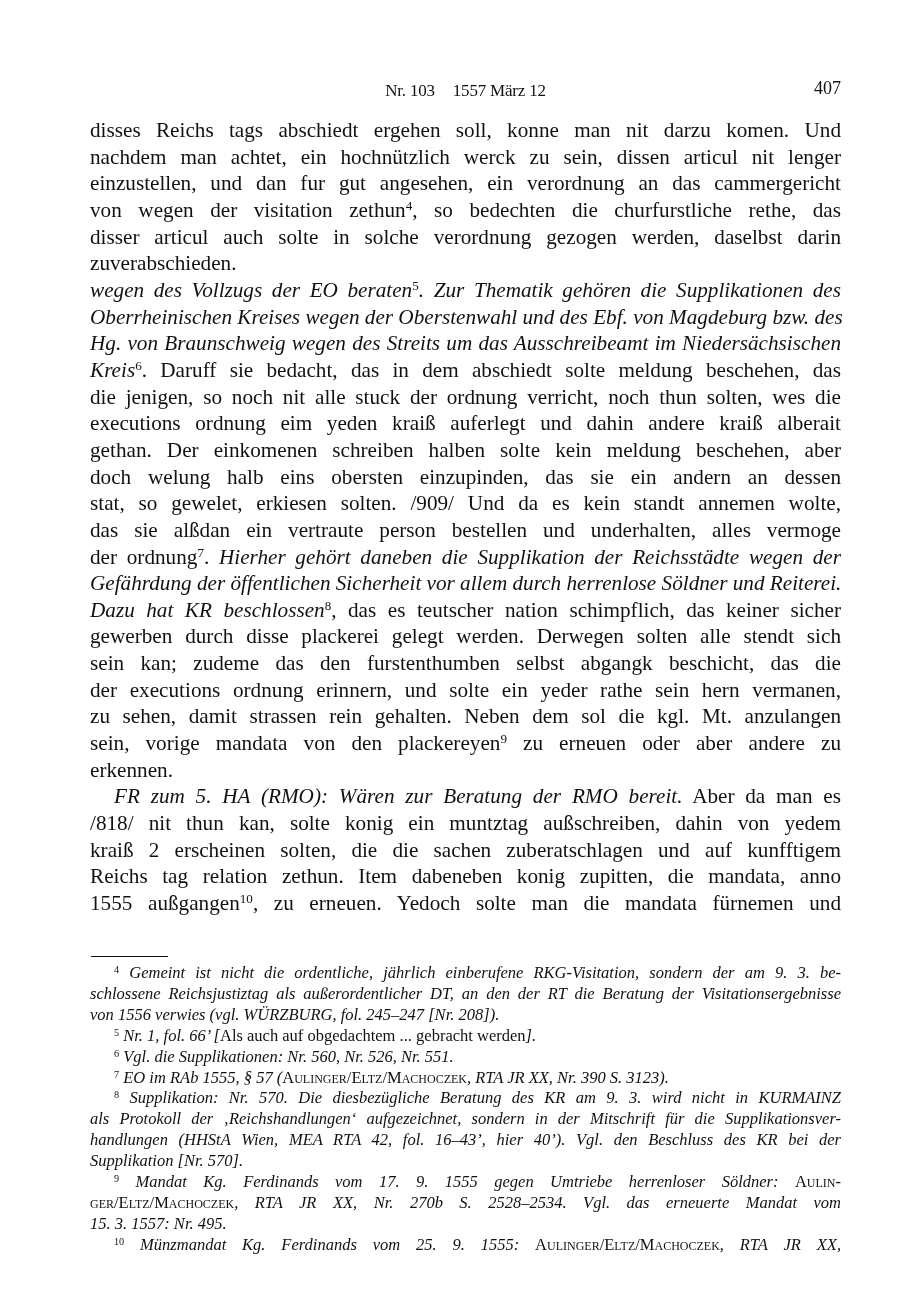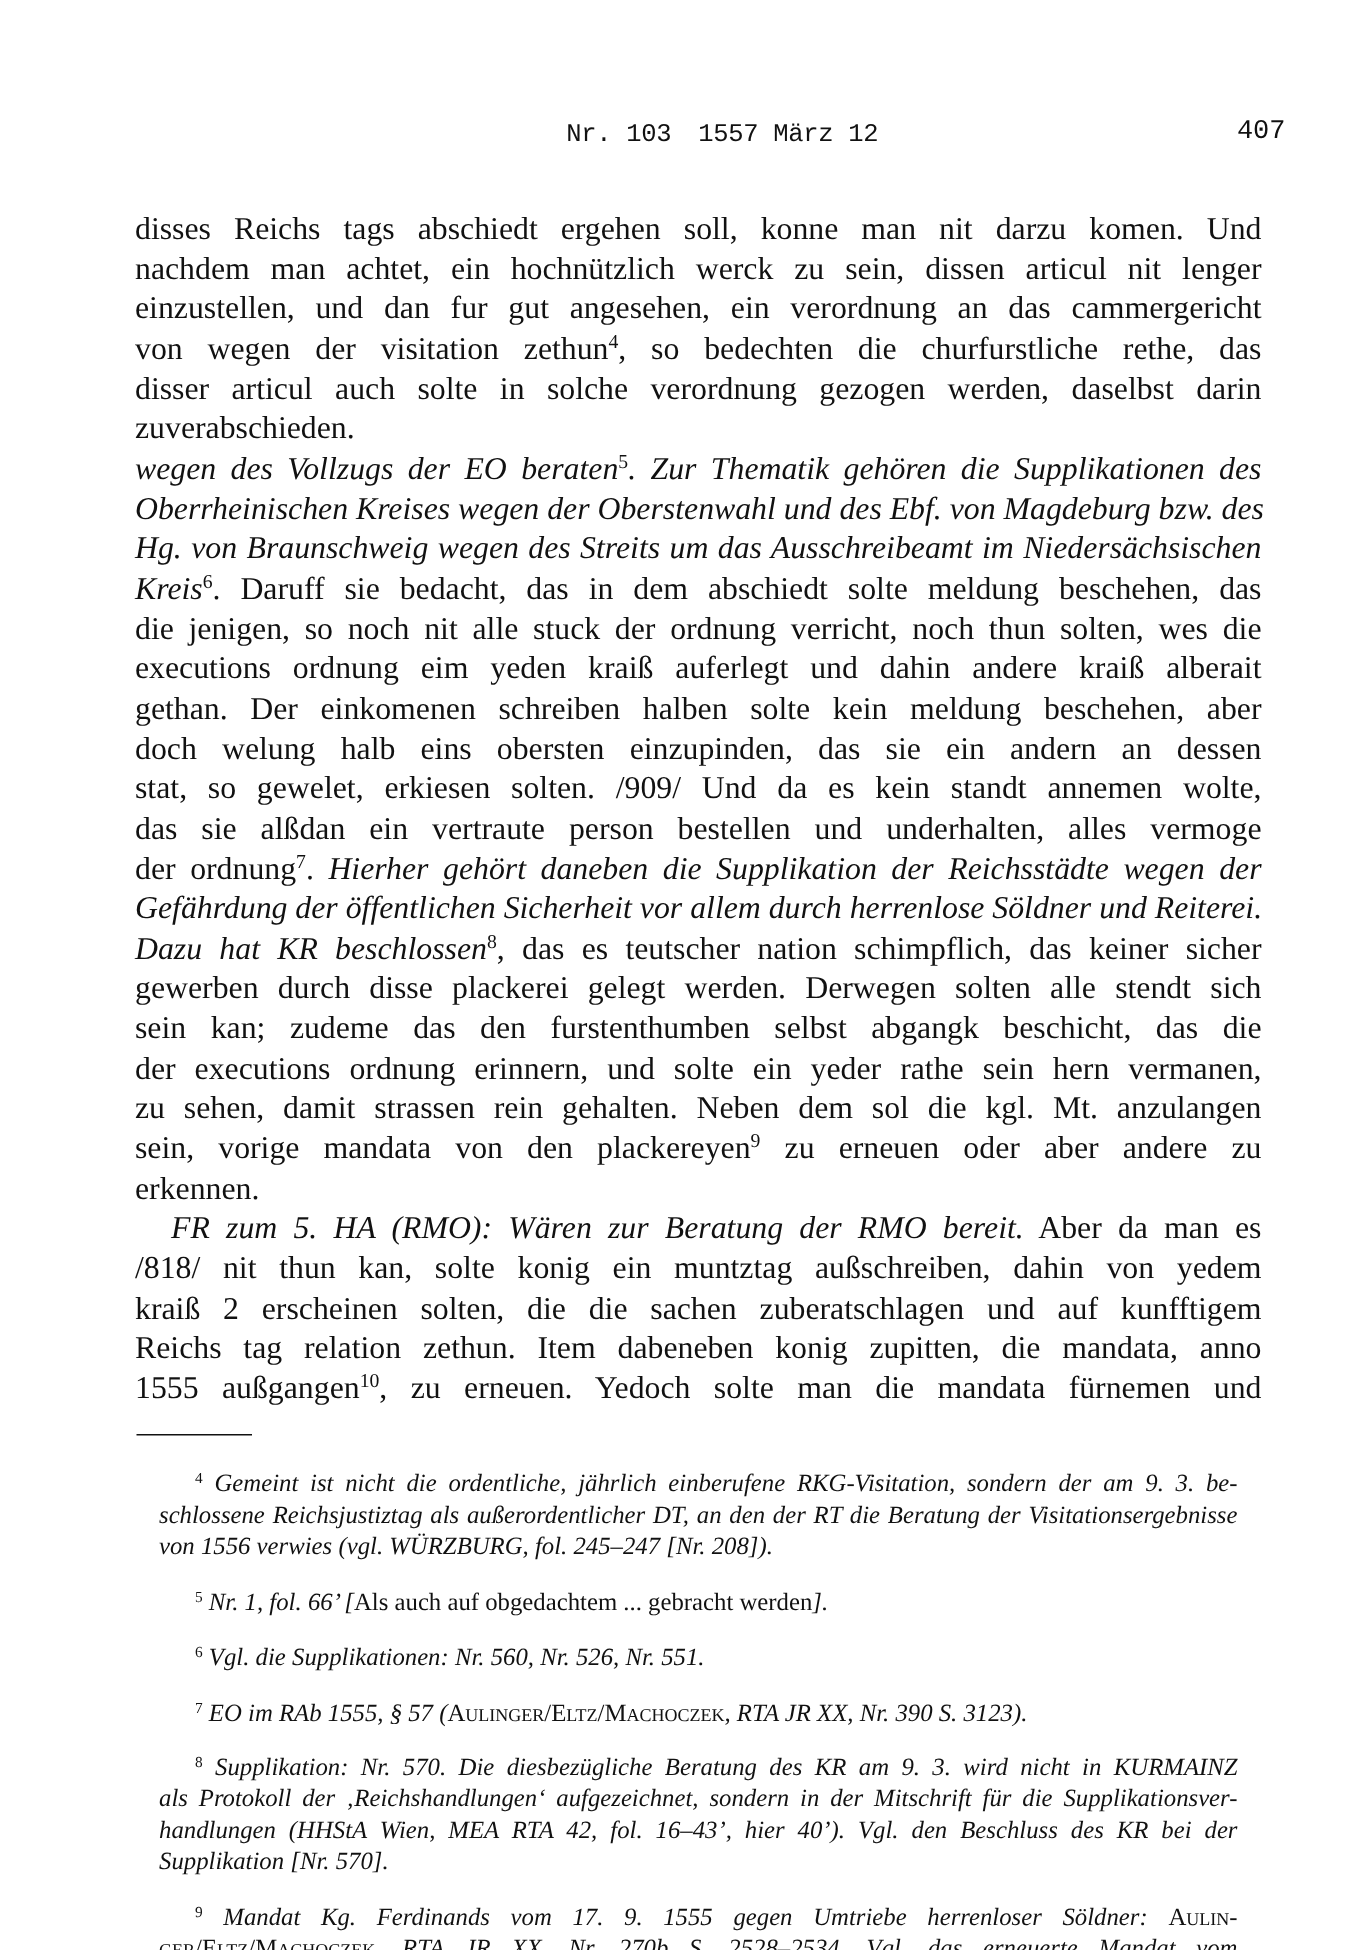--- a/index.html
+++ b/index.html
@@ -1,32 +1,32 @@
 <!DOCTYPE html>
 <html><head>
 <meta charset="utf-8">
 <style>
   html, body { margin: 0; padding: 0; background: #ffffff; }
   body { width: 900px; height: 1300px; position: relative; overflow: hidden;
          font-family: "Liberation Serif", "DejaVu Serif", serif; color: #111; }
   .page { position: absolute; left: 90px; top: 0; width: 751px; }
-  .running-head { position: absolute; top: 78px; left: 16px; width: 751px; height: 28px; font-size: 17px; font-family: Liberation Mono, monospace; }
+  .running-head { position: absolute; top: 78px; left: 0; width: 751px; height: 28px; font-size: 17px; }
   .rh-center { position: absolute; left: 0; right: 0; text-align: center; top: 3px; letter-spacing: -0.2px; }
   .rh-center .sp { display: inline-block; width: 18px; }
   .rh-page { position: absolute; right: 0; top: 0; font-size: 18px; }
-  .body-text { position: absolute; top: 139px; left: 0; width: 751px; font-size: 21.2px; line-height: 26.65px;
+  .body-text { position: absolute; top: 117px; left: 0; width: 751px; font-size: 21.2px; line-height: 26.65px;
                text-align: justify; }
   .body-text p { margin: 0; }
   .line { display: block; text-align: justify; text-align-last: justify; white-space: nowrap; }
   .line.last { text-align-last: left; }
   i { font-style: italic; }
   sup { font-size: 62%; line-height: 0; vertical-align: 0.55em; }
   .fn-sep { position: absolute; left: 1px; top: 956px; width: 77px; height: 1px; background: #111; }
   .footnotes { position: absolute; top: 963px; left: 0; width: 751px; font-size: 16.5px; line-height: 20.9px; }
-  .fn { margin: 16px; }
+  .fn { margin: 0; }
   .fn .fl { display: block; white-space: nowrap; text-align: justify; text-align-last: justify; }
   .fn .fl.last { text-align-last: left; }
   .fn .fl.first { padding-left: 24px; }
   .fn sup { font-size: 62%; vertical-align: 0.5em; }
   .sc { font-variant: small-caps; font-style: normal; }
 </style>
 </head>
 <body>
 
 <div class="page">

